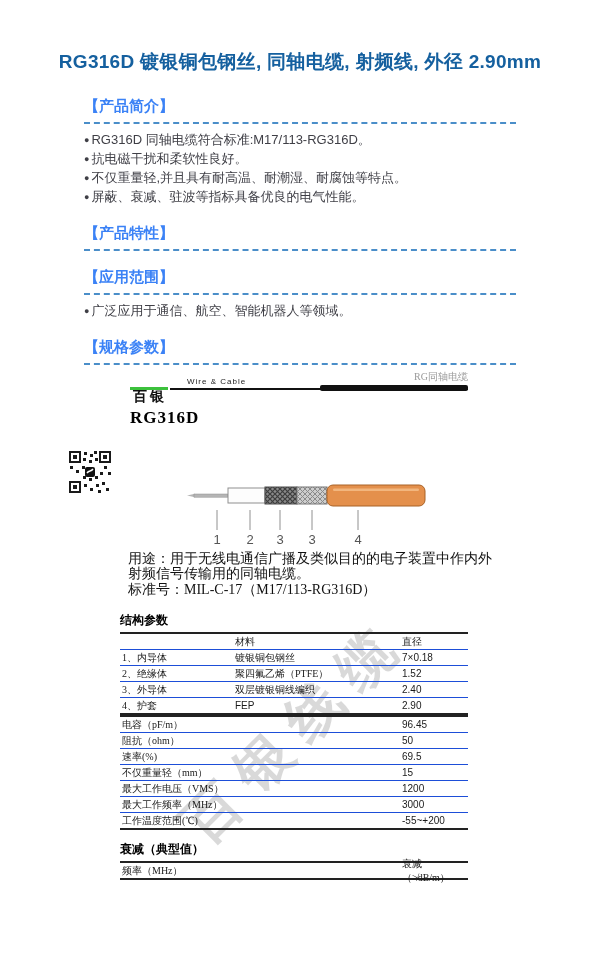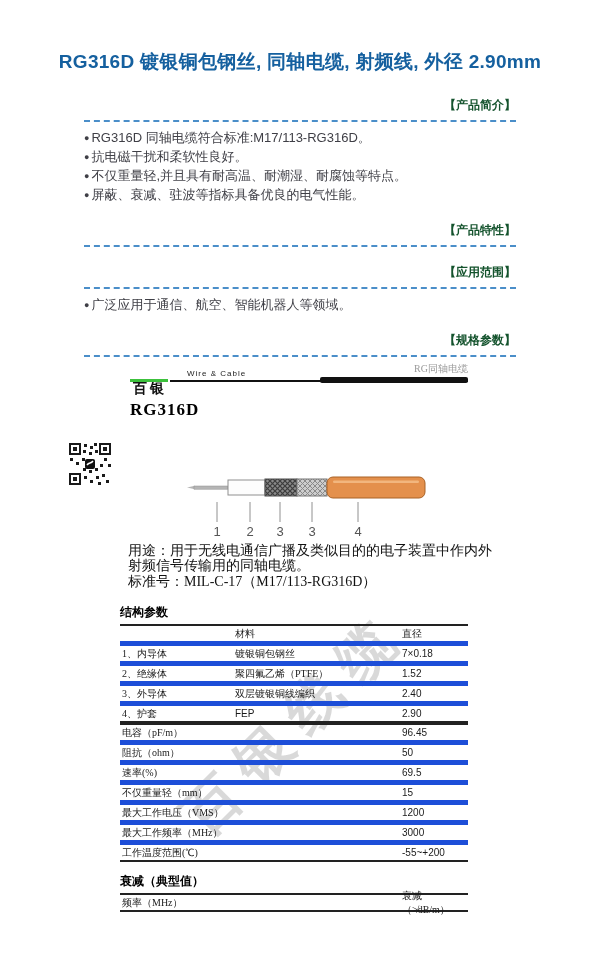--- a/index.html
+++ b/index.html
@@ -2,21 +2,21 @@
 <html><head>
 <meta charset="utf-8">
 <style>
   html,body{margin:0;padding:0;background:#ffffff;}
   .page{position:relative;width:600px;height:958px;background:#fff;overflow:hidden;
         font-family:"Liberation Sans",sans-serif;}
   
   .title{margin:0;padding:50px 40px 0;text-align:center;font-size:19px;line-height:24px;
          color:#15609f;font-weight:bold;letter-spacing:.3px;}
   .sec{margin:0 84px;}
-  .sec-h{margin:17px 0 6px;font-size:12px;color:#14532d;font-weight:bold;text-align:right;}
+  .sec-h{margin:17px 0 6px;font-size:15px;color:#3b82f6;font-weight:bold;}
   .sec:first-of-type .sec-h{margin-top:23px;}
   .dash{border-top:2px dashed #4a8ec9;height:0;margin-bottom:7px;}
   .bullets{list-style:none;margin:2px 0 0;padding:0;color:#3f3f46;font-size:13px;line-height:17px;}
   .bullets li::before{content:"●";font-size:9px;margin-right:2px;position:relative;top:-1px;}
   
   .sheet{position:relative;margin:6px 0 0 100px;width:400px;
          font-family:"Liberation Serif",serif;color:#1a1a1a;}
   .watermark{position:absolute;left:5px;top:322px;width:380px;text-align:center;
              transform:rotate(-45deg);font-size:56px;letter-spacing:16px;white-space:nowrap;
              color:rgba(0,0,0,.15);z-index:0;pointer-events:none;font-weight:bold;}
@@ -30,21 +30,21 @@
   .bar-thin{position:absolute;left:70px;top:16px;width:298px;height:2px;background:#111;}
   .bar-thick{position:absolute;left:220px;top:13px;width:148px;height:6px;background:#111;border-radius:2px;}
   .model{margin:16px 0 0 30px;font-size:17px;font-weight:bold;letter-spacing:1px;color:#000;}
   .qr{position:absolute;right:32px;top:22px;width:44px;height:44px;}
   .cable{display:block;margin-top:8px;}
   .usage{margin:1px 0 0 28px;font-size:14px;line-height:15px;color:#111;}
   .tbl-title{margin:11px 0 3px 20px;font-size:12px;font-weight:bold;color:#000;}
   .tbl-title.first{margin-top:15px;}
   .tbl{margin-left:20px;width:348px;border-top:2px solid #222;border-bottom:2px solid #222;
        font-size:10px;background:transparent;}
-  .row{display:flex;align-items:center;height:15px;border-bottom:5px solid #1d4ed8;}
+  .row{display:flex;align-items:center;height:15px;border-bottom:1px solid #1d4ed8;}
   .row:last-child{border-bottom:none;}
   .c-name{width:113px;padding-left:2px;}
   .c-mat{width:167px;}
   .c-dia{flex:1;}
   .c-long{width:280px;padding-left:2px;}
   .c-val{flex:1;}
   .num{font-family:"Liberation Sans",sans-serif;}
 </style>
 </head>
 <body>

